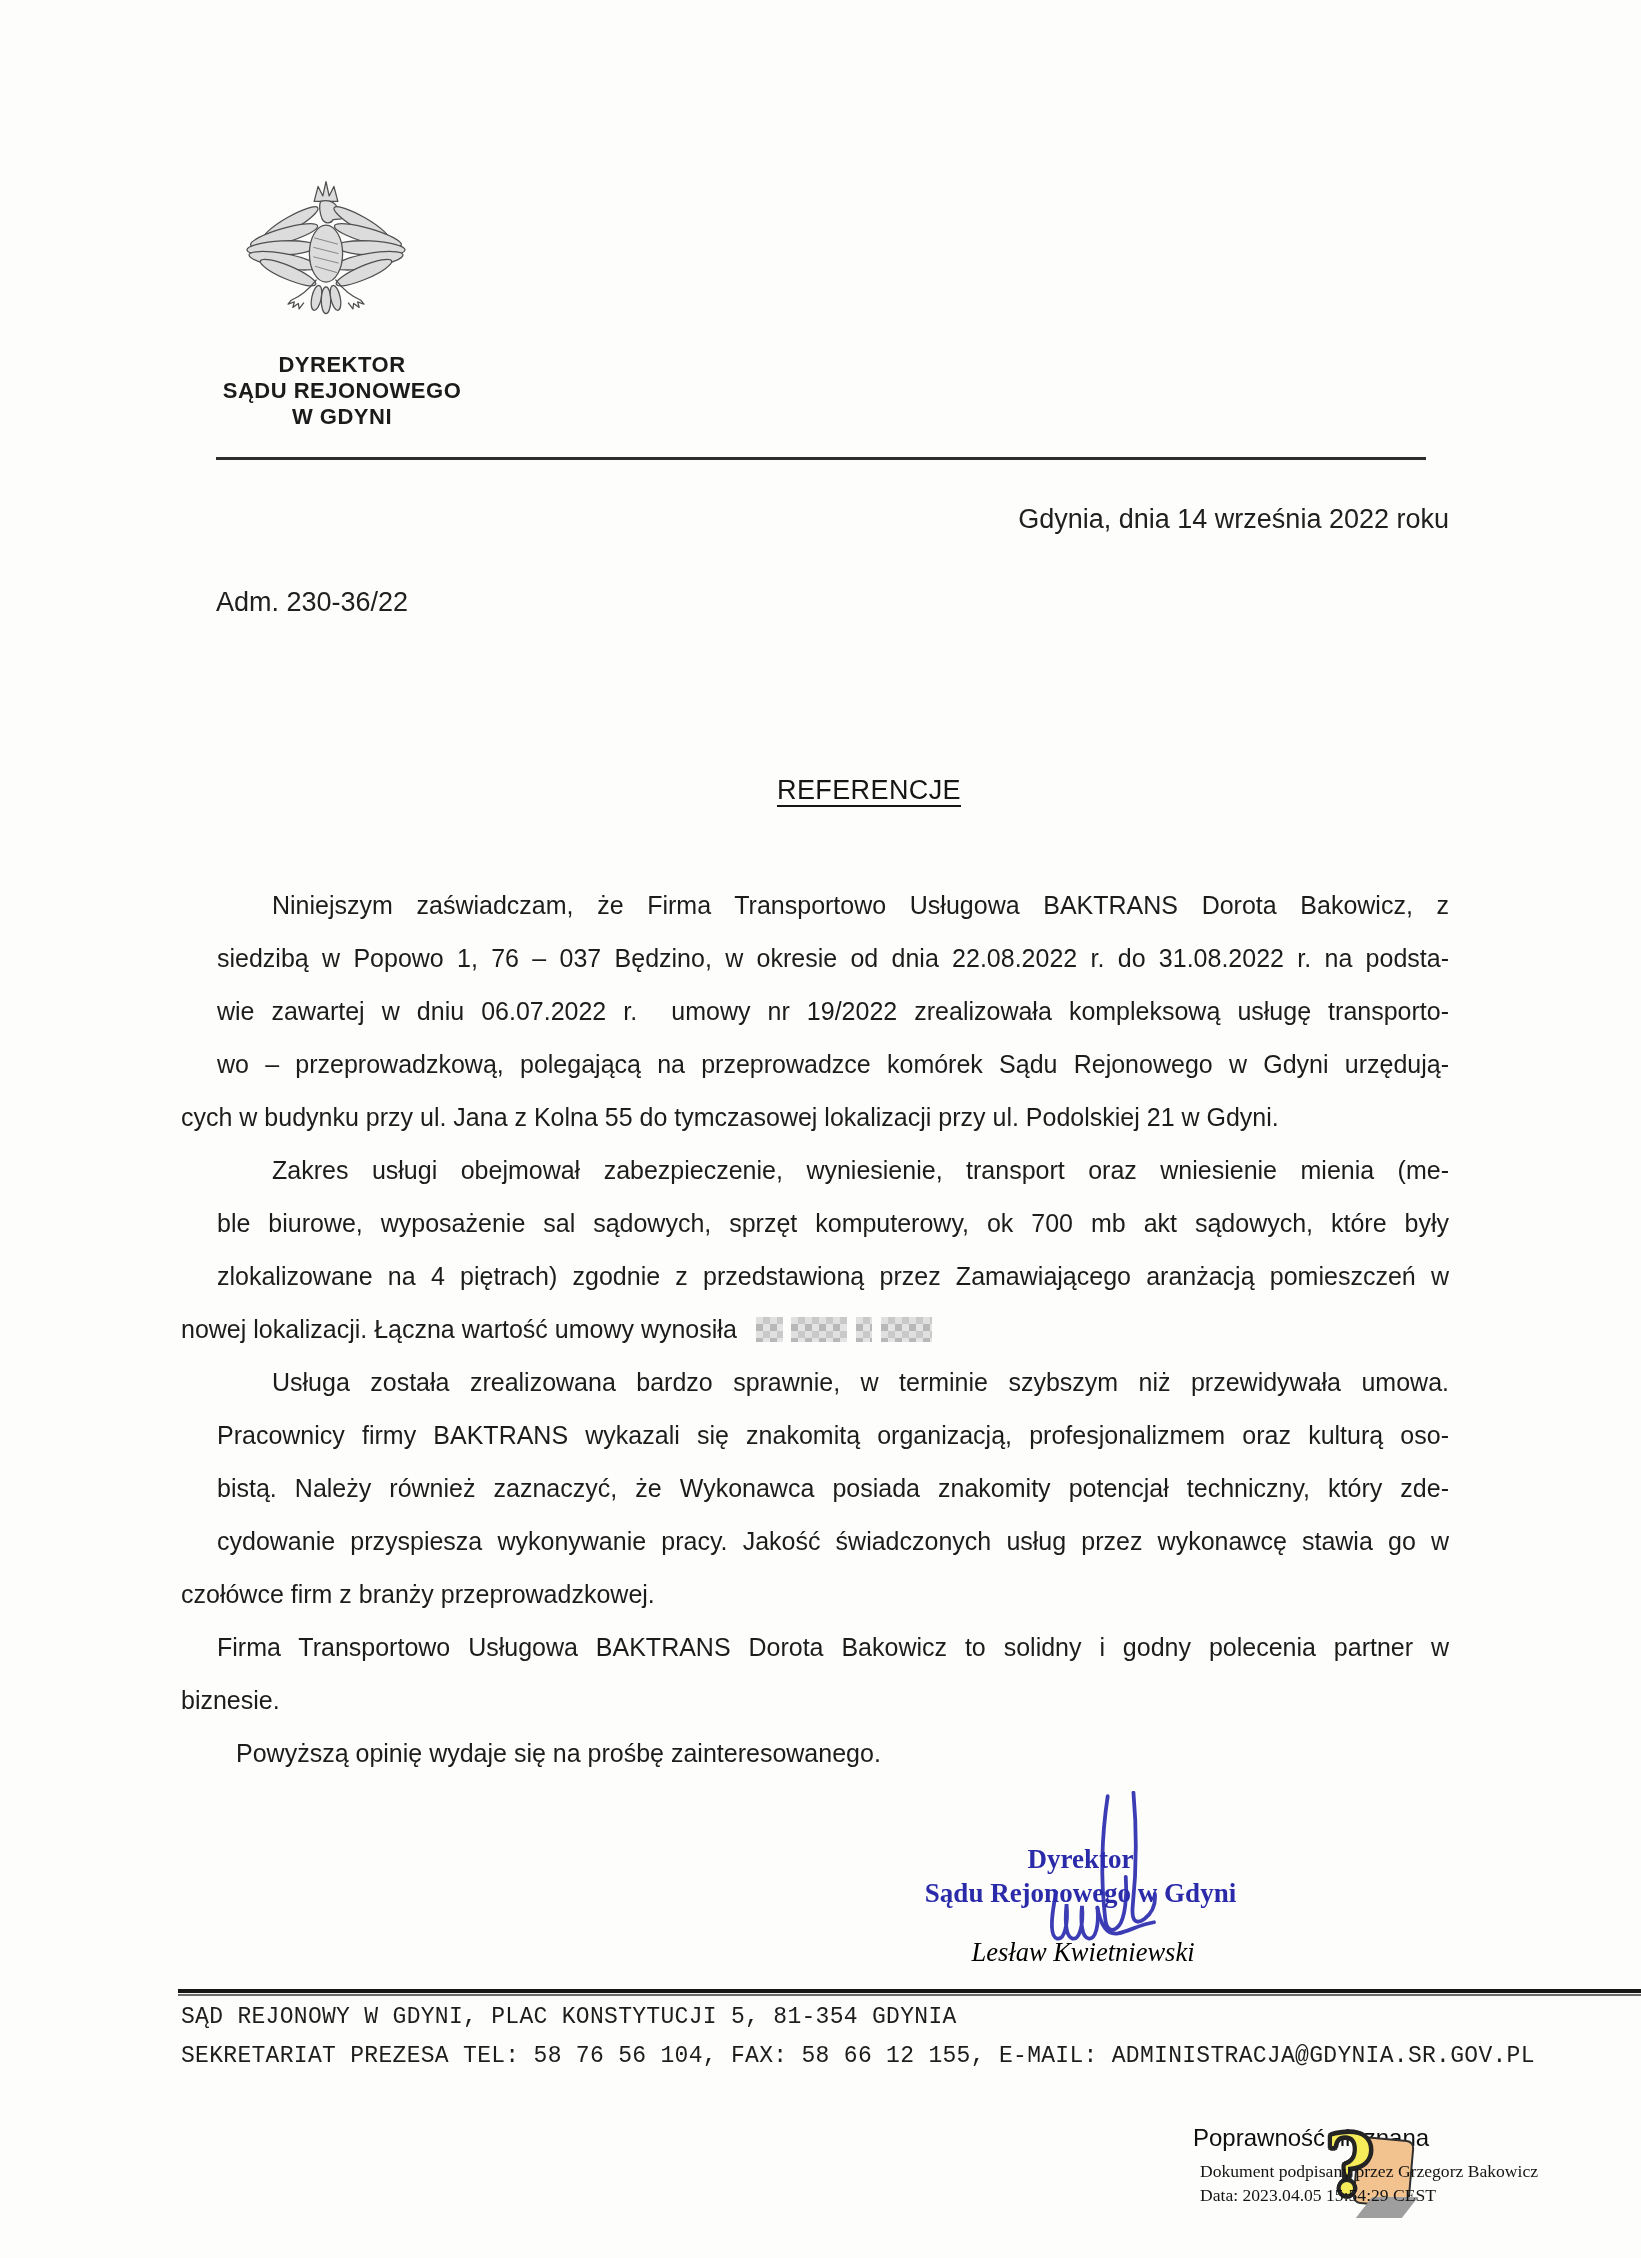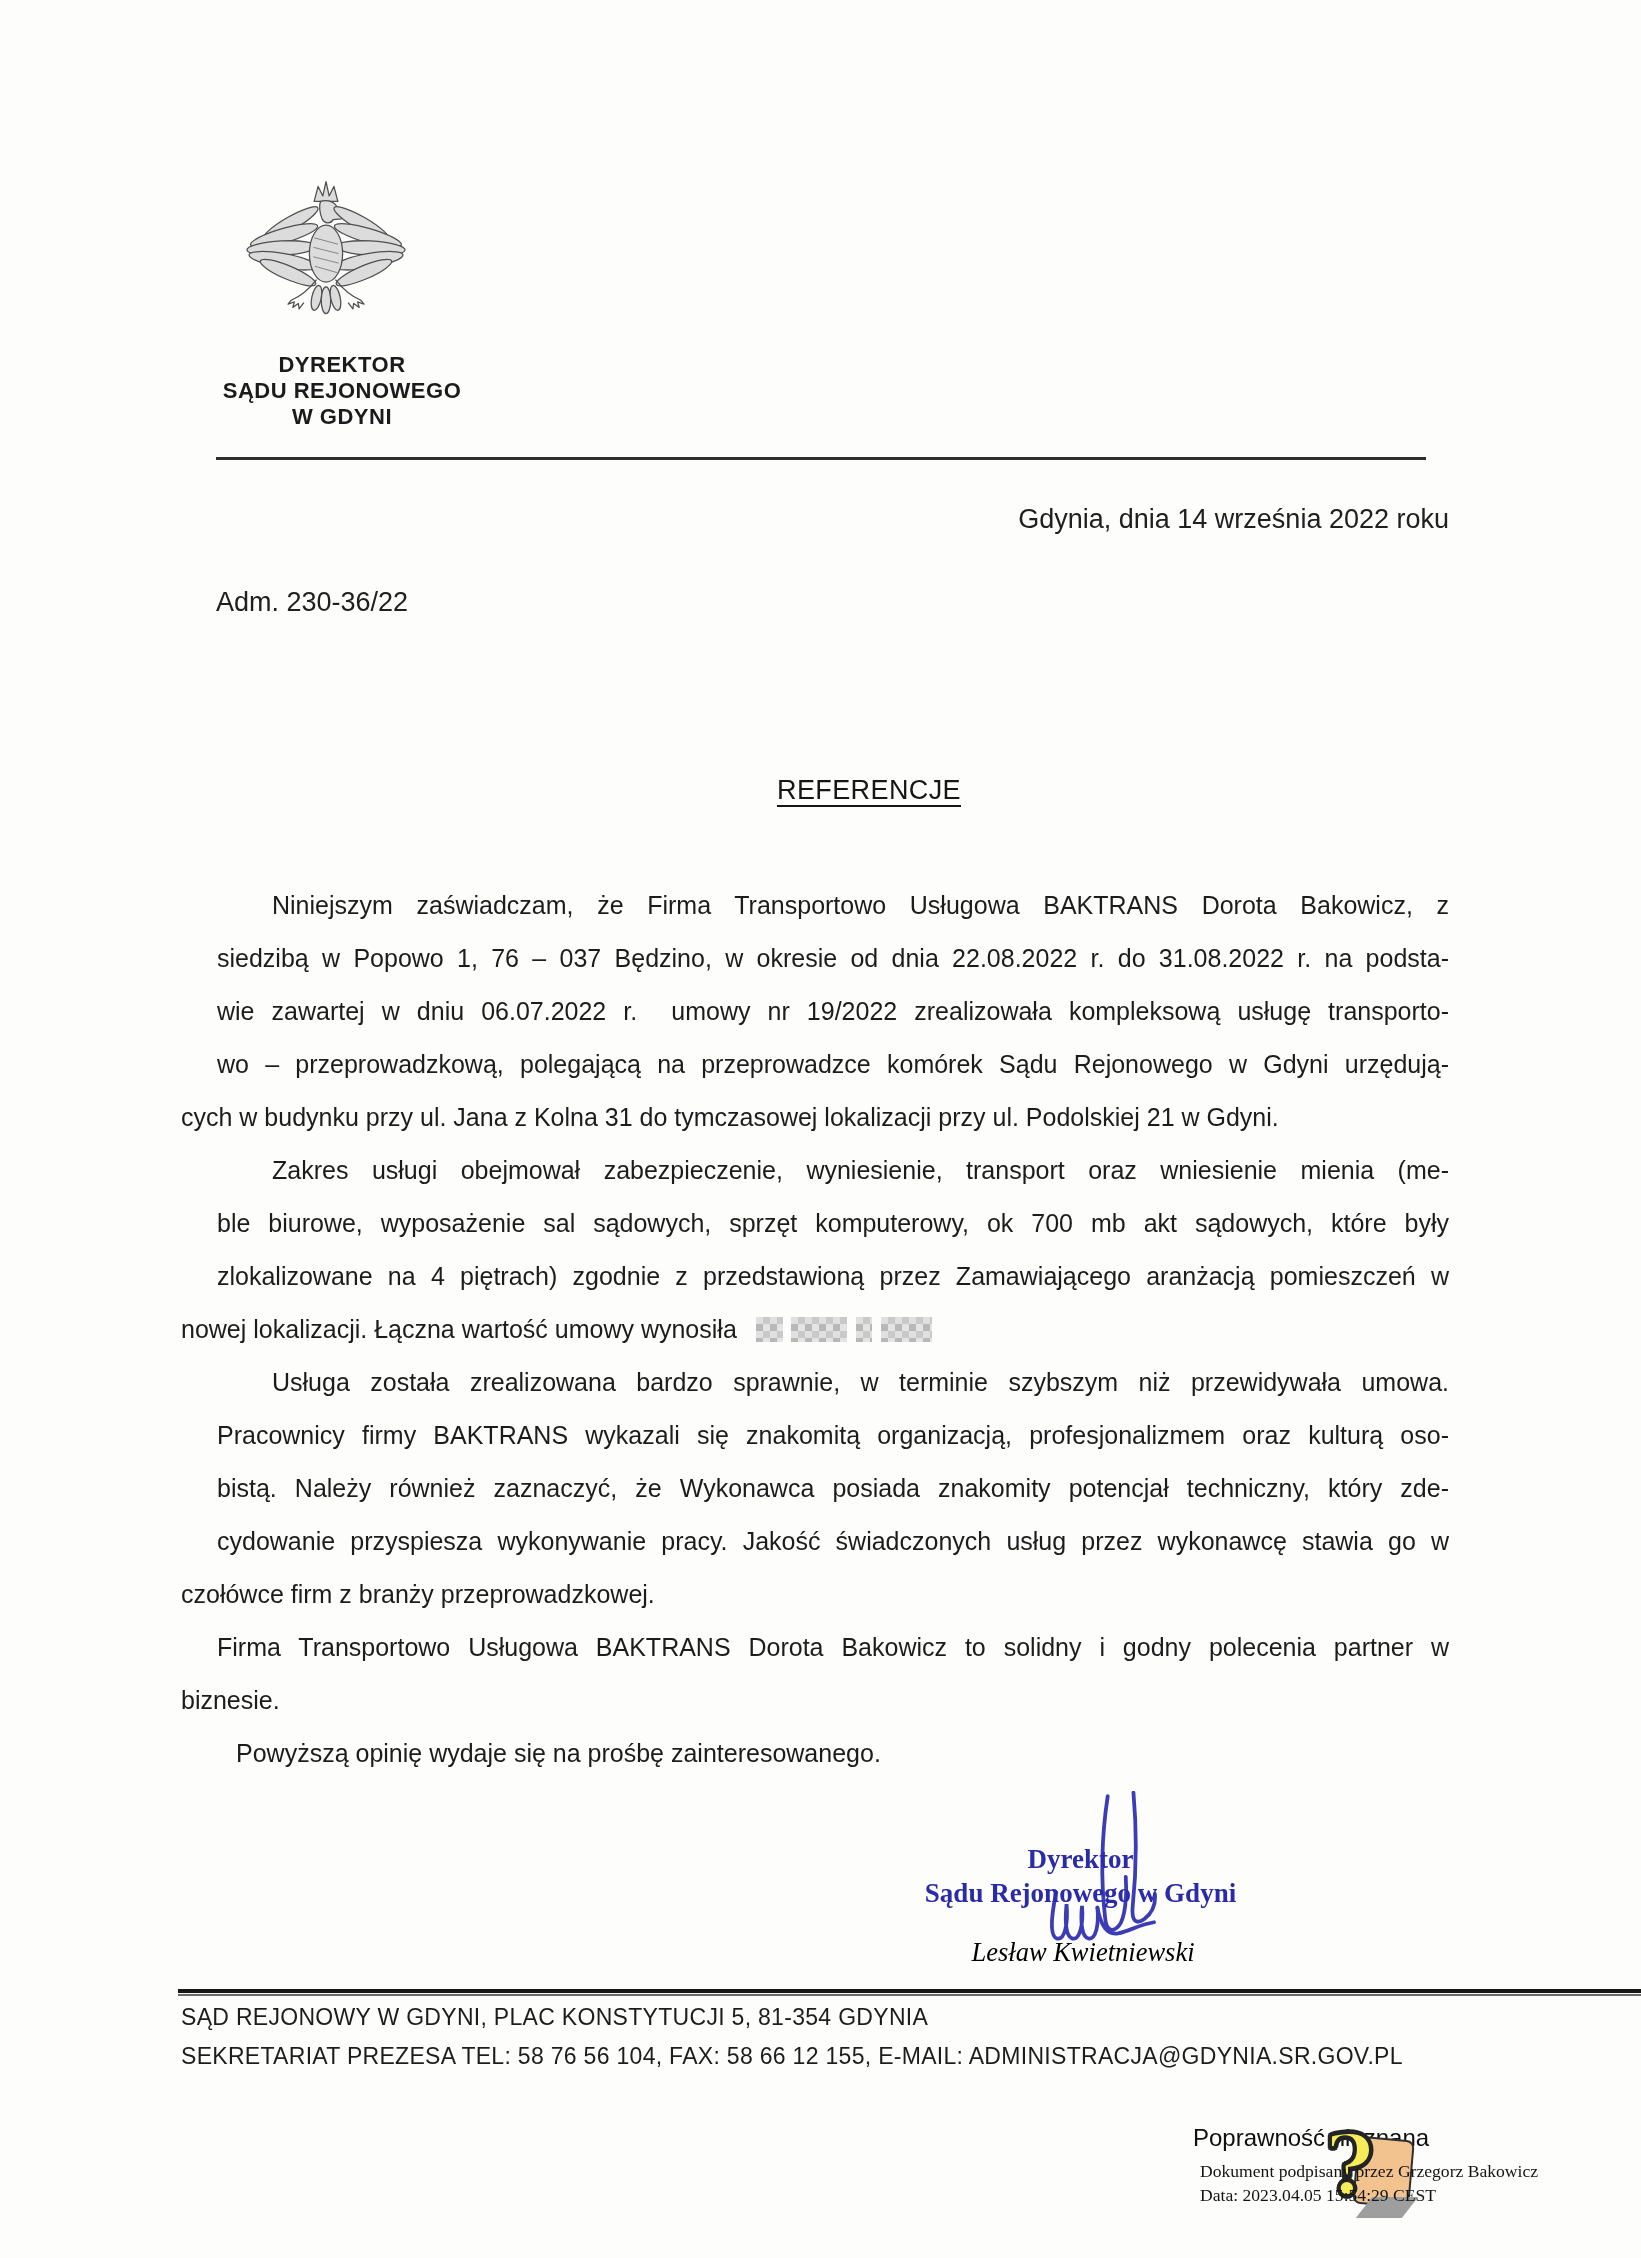--- a/index.html
+++ b/index.html
@@ -57,21 +57,21 @@
   }
   .scribble { position:absolute; left:1006px; top:1791px; width:176px; height:163px; z-index:2; }
 
   
   .footrule {
     position:absolute; left:178px; top:1989px; width:1464px; height:7px;
     background:linear-gradient(to bottom, #171717 0 4.4px, #f3f3f3 4.4px 5.3px, #6b6b6b 5.3px 7px);
   }
   .footer {
     position:absolute; left:181px; top:1998px; font-size:23px; line-height:39px;
-    letter-spacing:0.3px; color:#1d1d1d; white-space:nowrap;
+    letter-spacing:0.3px; color:#1d1d1d; white-space:nowrap;font-family:Liberation Mono, monospace;
   }
 
   
   .dsig-status { position:absolute; left:1193px; top:2124px; font-size:24px; color:#0f0f0f; z-index:1; white-space:nowrap; }
   .dsig-signer, .dsig-date {
     position:absolute; left:1200px; font-family:"Liberation Serif", serif;
     font-size:17.6px; color:#141414; z-index:4; white-space:nowrap;
   }
   .dsig-signer { top:2161px; }
   .dsig-date   { top:2185px; }
@@ -131,21 +131,21 @@
   <div class="date">Gdynia, dnia 14 września 2022 roku</div>
   <div class="refnum">Adm. 230-36/22</div>
 
   <div class="title">REFERENCJE</div>
 
   <div class="letter-body">
       <div class="bline just ind">Niniejszym zaświadczam, że Firma Transportowo Usługowa BAKTRANS Dorota Bakowicz, z</div>
       <div class="bline just">siedzibą w Popowo 1, 76 – 037 Będzino, w okresie od dnia 22.08.2022 r. do 31.08.2022 r. na podsta-</div>
       <div class="bline just">wie zawartej w dniu 06.07.2022 r.&nbsp; umowy nr 19/2022 zrealizowała kompleksową usługę transporto-</div>
       <div class="bline just">wo – przeprowadzkową, polegającą na przeprowadzce komórek Sądu Rejonowego w Gdyni urzędują-</div>
-      <div class="bline">cych w budynku przy ul. Jana z Kolna 31 do tymczasowej lokalizacji przy ul. Podolskiej 21 w Gdyni.</div>
+      <div class="bline">cych w budynku przy ul. Jana z Kolna 55 do tymczasowej lokalizacji przy ul. Podolskiej 21 w Gdyni.</div>
       <div class="bline just ind">Zakres usługi obejmował zabezpieczenie, wyniesienie, transport oraz wniesienie mienia (me-</div>
       <div class="bline just">ble biurowe, wyposażenie sal sądowych, sprzęt komputerowy, ok 700 mb akt sądowych, które były</div>
       <div class="bline just">zlokalizowane na 4 piętrach) zgodnie z przedstawioną przez Zamawiającego aranżacją pomieszczeń w</div>
       <div class="bline">nowej lokalizacji. Łączna wartość umowy wynosiła <span class="redacted">
           <i style="width: 26.5px;"></i>
           <i style="width: 56px;"></i>
           <i style="width: 16px;"></i>
           <i style="width: 51px;"></i>
         </span></div>
       <div class="bline just ind">Usługa została zrealizowana bardzo sprawnie, w terminie szybszym niż przewidywała umowa.</div>

